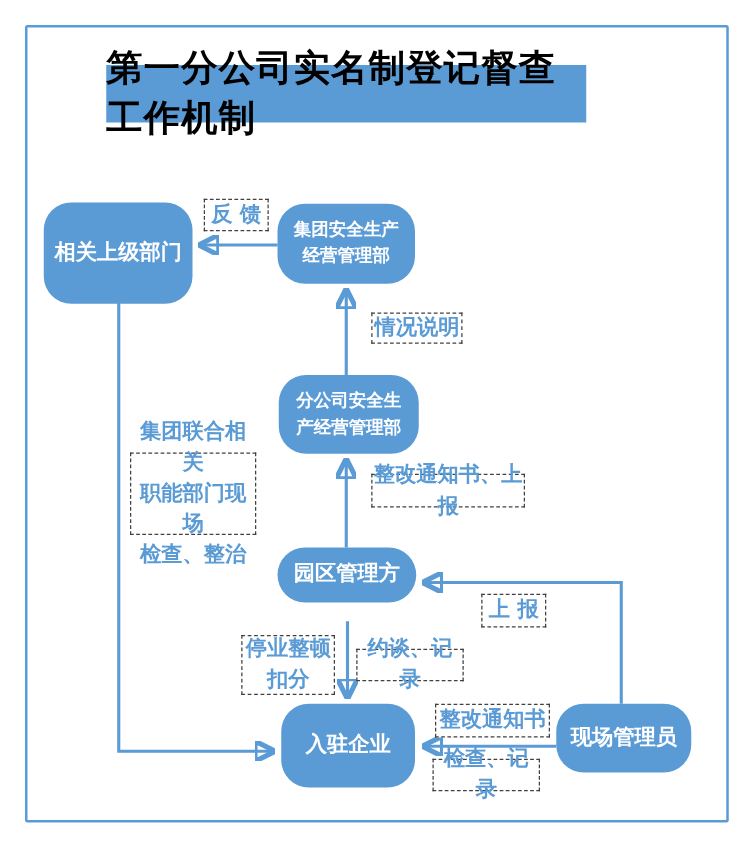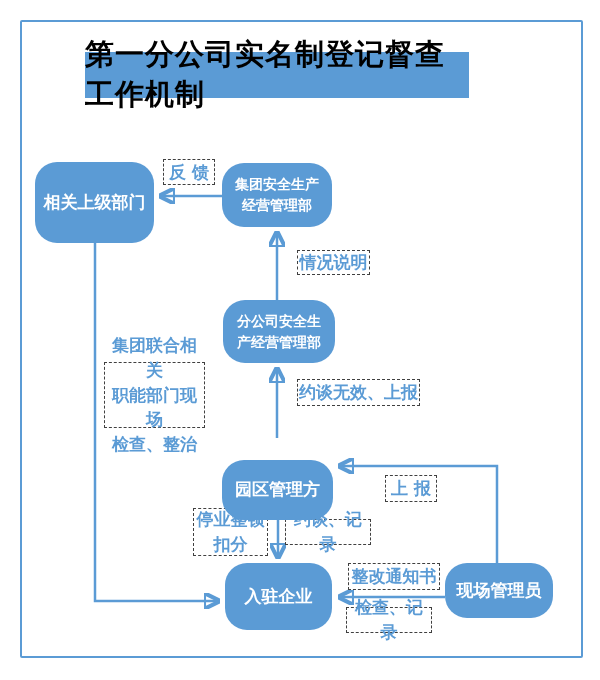--- a/index.html
+++ b/index.html
@@ -33,21 +33,21 @@
   .tag{
     position:absolute;z-index:2;background:#ffffff;border:1.5px dashed var(--dash);
     color:var(--label-text);font-weight:bold;font-size:17px;line-height:1.45;
     display:flex;align-items:center;justify-content:center;text-align:center;
     white-space:pre-line;box-sizing:border-box;
   }
   
   .n-superior      {left:35px; top:162px;width:119px;height:81px;}
   .n-group-safety  {left:222px;top:163px;width:110px;height:64px;}
   .n-branch-safety {left:223px;top:300px;width:112px;height:63px;}
-  .n-park-mgmt     {left:222px;top:460px;width:111px;height:60px;}
+  .n-park-mgmt     {left:222px;top:438px;width:111px;height:44px;}
   .n-enterprise    {left:225px;top:563px;width:107px;height:67px;}
   .n-site-manager  {left:445px;top:563px;width:108px;height:55px;}
   
   .t-feedback          {left:163px;top:159px;width:52px; height:26px;}
   .t-situation         {left:297px;top:250px;width:73px; height:25px;}
   .t-joint-inspection  {left:104px;top:362px;width:101px;height:66px;}
   .t-interview-invalid {left:297px;top:379px;width:123px;height:27px;}
   .t-repeated-invalid  {left:360px;top:438px;width:105px;height:24px;}
   .t-report            {left:385px;top:475px;width:52px; height:27px;}
   .t-suspend           {left:193px;top:508px;width:75px; height:48px;}
@@ -86,21 +86,21 @@
 产经营管理部</div>
   <div class="node big n-park-mgmt">园区管理方</div>
   <div class="node big n-enterprise">入驻企业</div>
   <div class="node big n-site-manager">现场管理员</div>
 
   <div class="tag t-feedback">反 馈</div>
   <div class="tag t-situation">情况说明</div>
   <div class="tag t-joint-inspection">集团联合相关
 职能部门现场
 检查、整治</div>
-  <div class="tag t-interview-invalid">约谈无效、上报</div>
+  <div class="tag t-interview-invalid">整改通知书、上报</div>
   <div class="tag t-report">上 报</div>
   <div class="tag t-suspend">停业整顿
 扣分</div>
   <div class="tag t-interview-record">约谈、记录</div>
   <div class="tag t-rect-notice">整改通知书</div>
   <div class="tag t-inspect-record">检查、记录</div>
 
 </div>
 
 </body></html>

